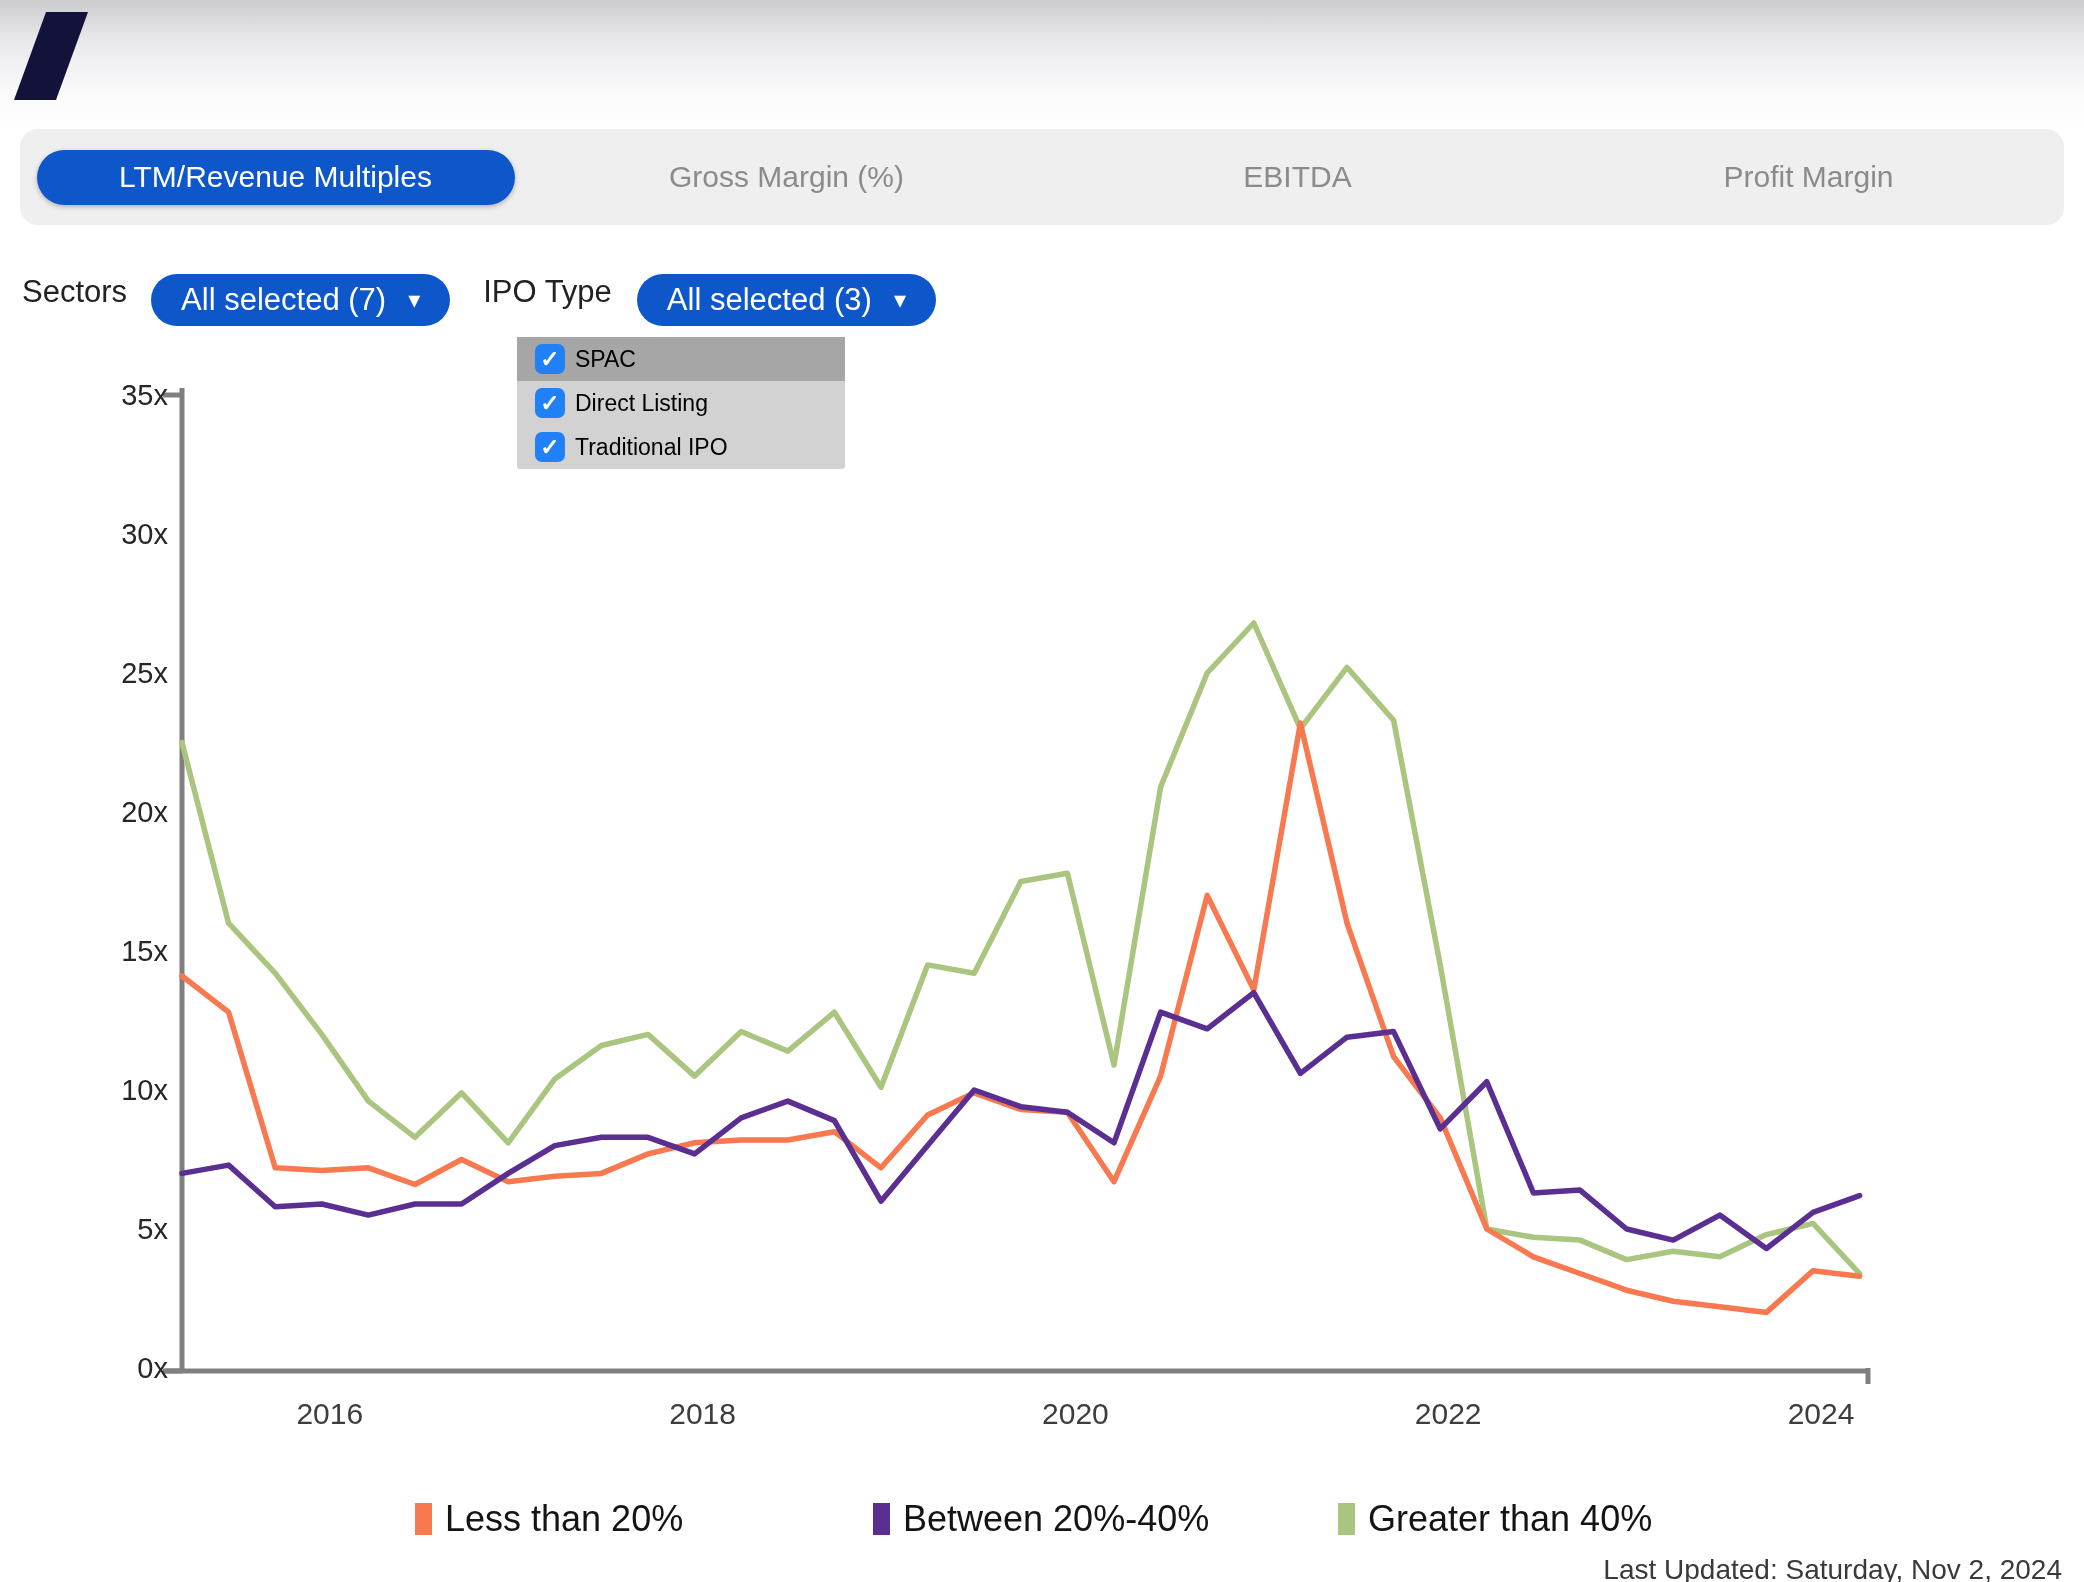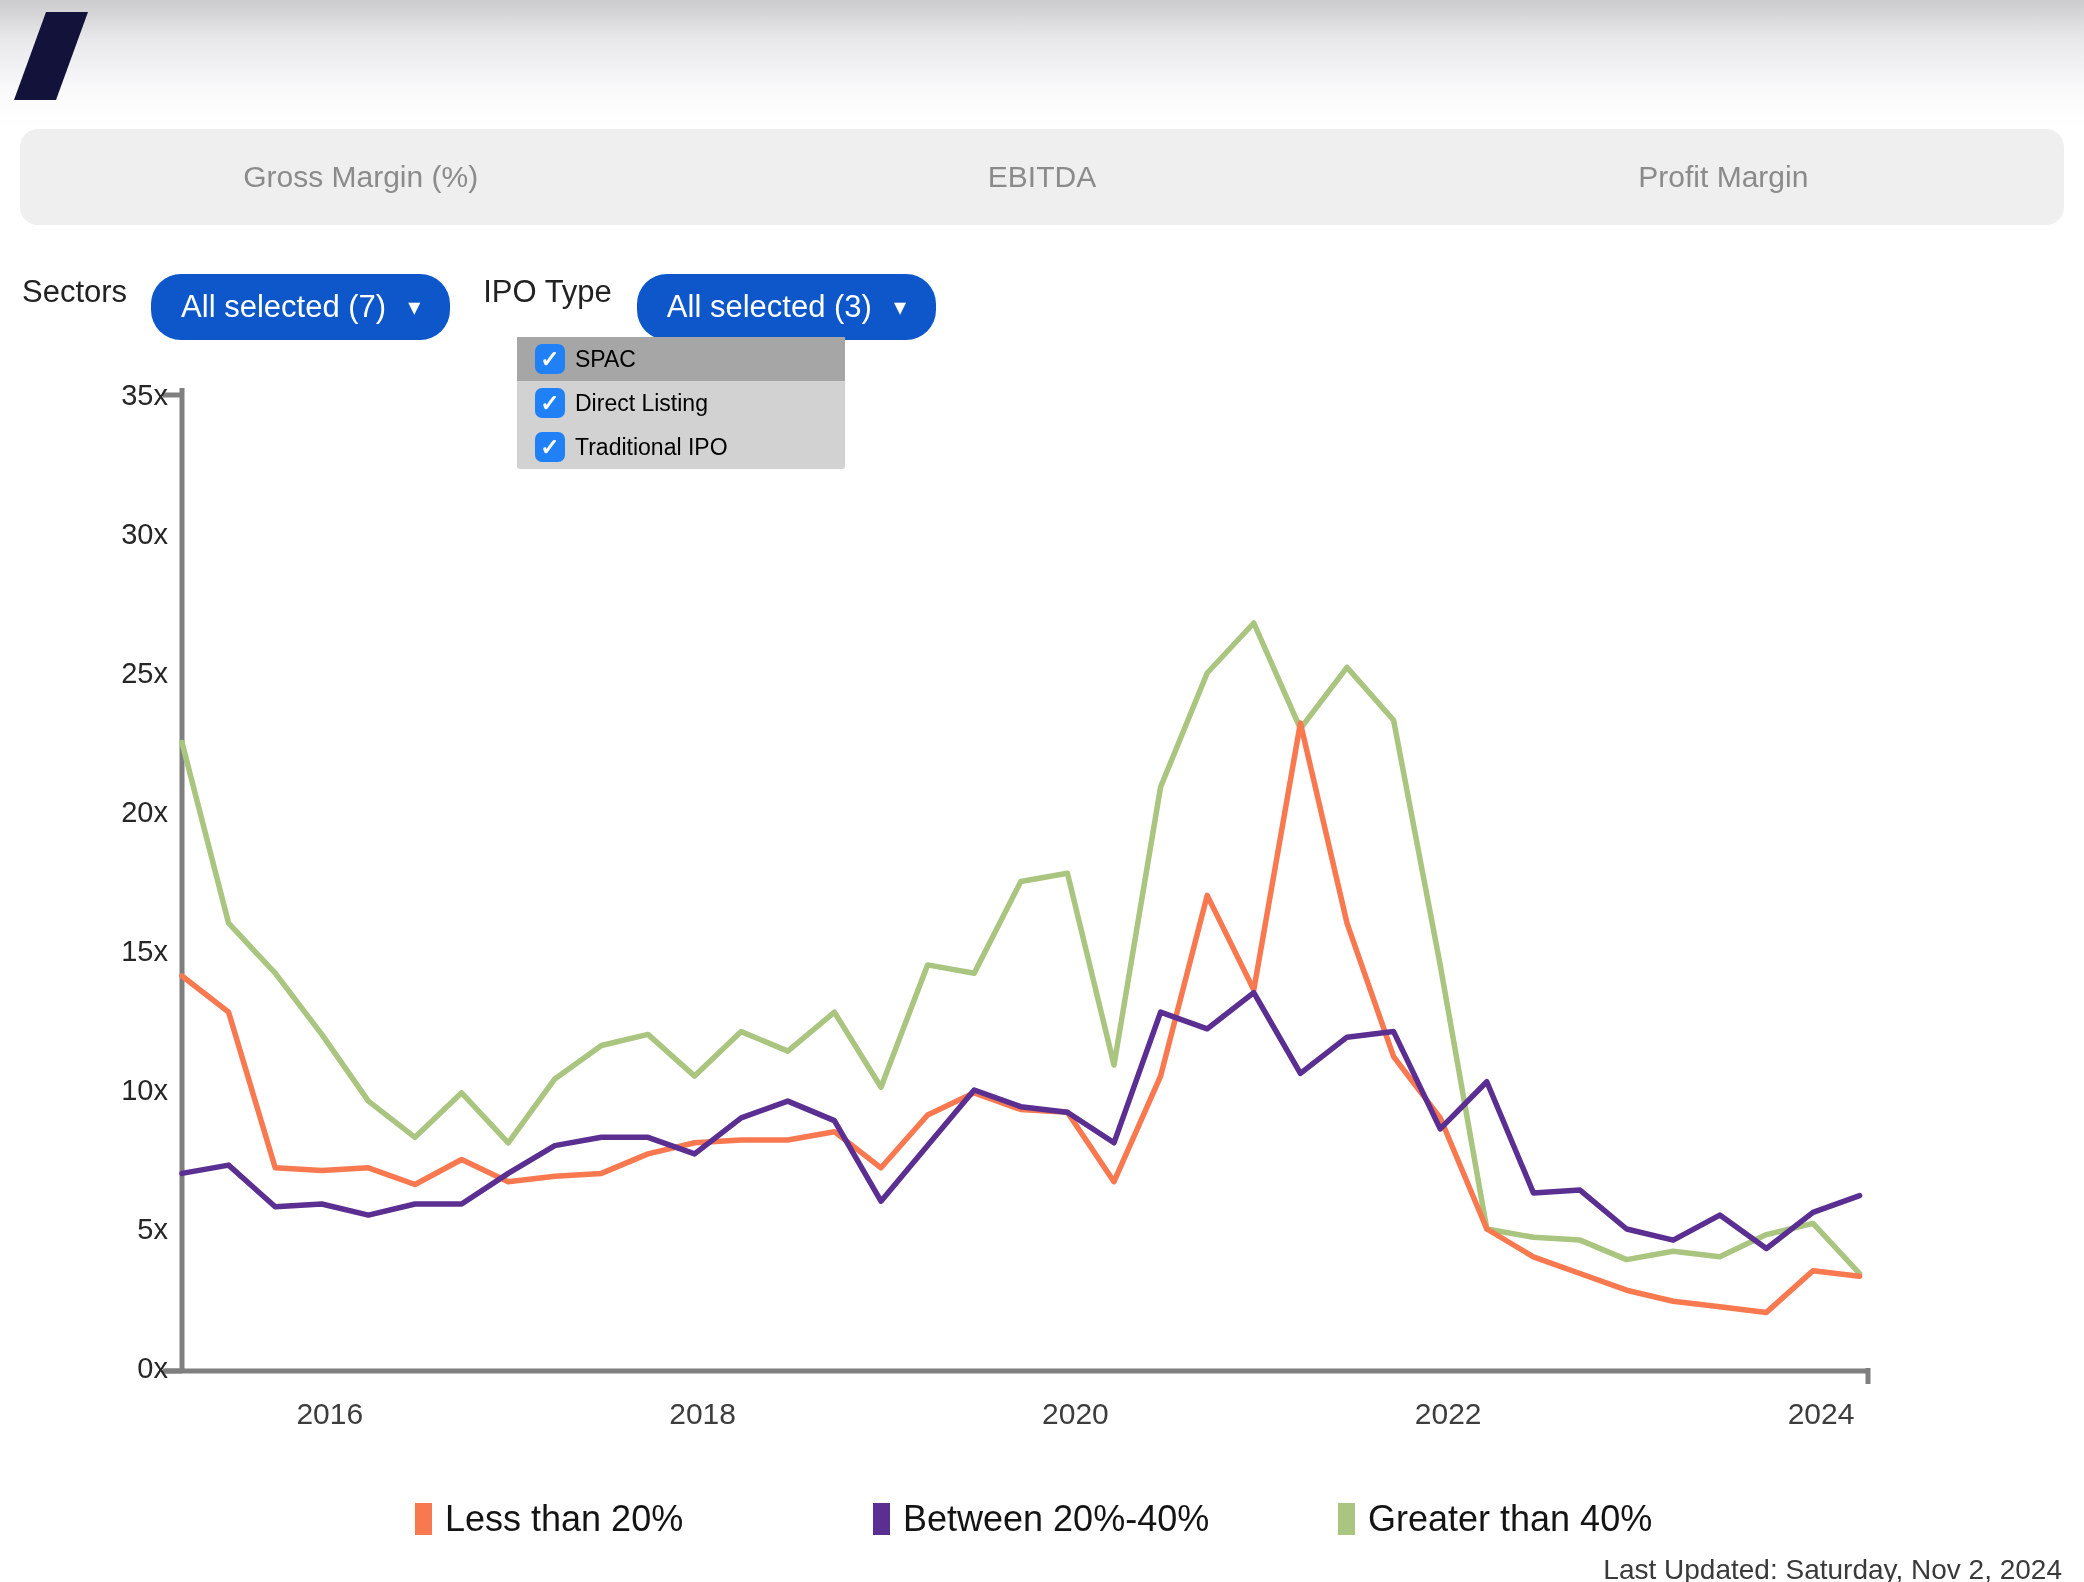--- a/index.html
+++ b/index.html
@@ -12,21 +12,21 @@
   .logo{position:absolute;left:30px;top:12px;width:42px;height:88px;background:var(--logo-navy,#13123b);transform:skewX(-20deg);}
   .title{position:absolute;left:108px;top:8px;font-family:"Liberation Serif", serif;font-size:60px;font-weight:600;color:#1a1a1a;letter-spacing:.5px;}
   
   .tabbar{position:absolute;left:20px;top:129px;width:2044px;height:96px;background:#efeff0;border-radius:18px;display:flex;align-items:center;}
   .tabslot{flex:1;display:flex;align-items:center;justify-content:center;height:100%;}
   .tab-label{font-size:30px;color:#8b8b8b;cursor:pointer;}
   .tab-pill{background:var(--accent-blue,#0d57cb);color:#fff;border-radius:28px;height:55px;width:478px;display:flex;align-items:center;justify-content:center;font-size:30px;box-shadow:0 2px 5px rgba(0,0,0,.25);cursor:pointer;}
   
   .filters{position:absolute;left:22px;top:274px;display:flex;}
   .filter-label{font-size:31px;color:#222;}
-  .pill{background:var(--accent-blue,#0d57cb);color:#fff;border-radius:30px;height:66px;display:flex;align-items:center;justify-content:center;font-size:31px;padding:0 30px;cursor:pointer;}
+  .pill{background:var(--accent-blue,#0d57cb);color:#fff;border-radius:30px;height:52px;display:flex;align-items:center;justify-content:center;font-size:31px;padding:0 30px;cursor:pointer;}
   .pill .caret{margin-left:22px;font-size:24px;line-height:1;}
   .sp1{width:24px;} .sp2{width:33px;} .sp3{width:25px;}
   
   .dropdown{position:absolute;left:517px;top:337px;width:328px;background:#d2d2d3;border-radius:3px;padding:0;z-index:5;}
   .dd-row{height:44px;display:flex;align-items:center;cursor:pointer;}
   .dd-row.highlighted{background:#a6a6a7;}
   .checkbox{width:30px;height:30px;margin-left:18px;background:var(--checkbox-blue,#2080f6);border-radius:7px;display:flex;align-items:center;justify-content:center;color:#fff;font-size:23px;font-weight:bold;}
   .dd-label{margin-left:10px;font-size:23px;color:#000000;}
   
   #chart{position:absolute;left:0;top:360px;}
@@ -39,20 +39,23 @@
   .footer{position:absolute;right:22px;top:1554px;font-size:28px;color:#3a3a3a;}
 </style>
 </head>
 <body>
 
 <div id="app">
 
   <div class="logo"></div>
 
   <div class="tabbar">
+    <div class="tabslot">
+      <div class="tab-pill">LTM/Revenue Multiples</div>
+    </div>
     <div class="tabslot">
       <span class="tab-label">Gross Margin (%)</span>
     </div>
     <div class="tabslot">
       <span class="tab-label">EBITDA</span>
     </div>
     <div class="tabslot">
       <span class="tab-label">Profit Margin</span>
     </div>
   </div>

